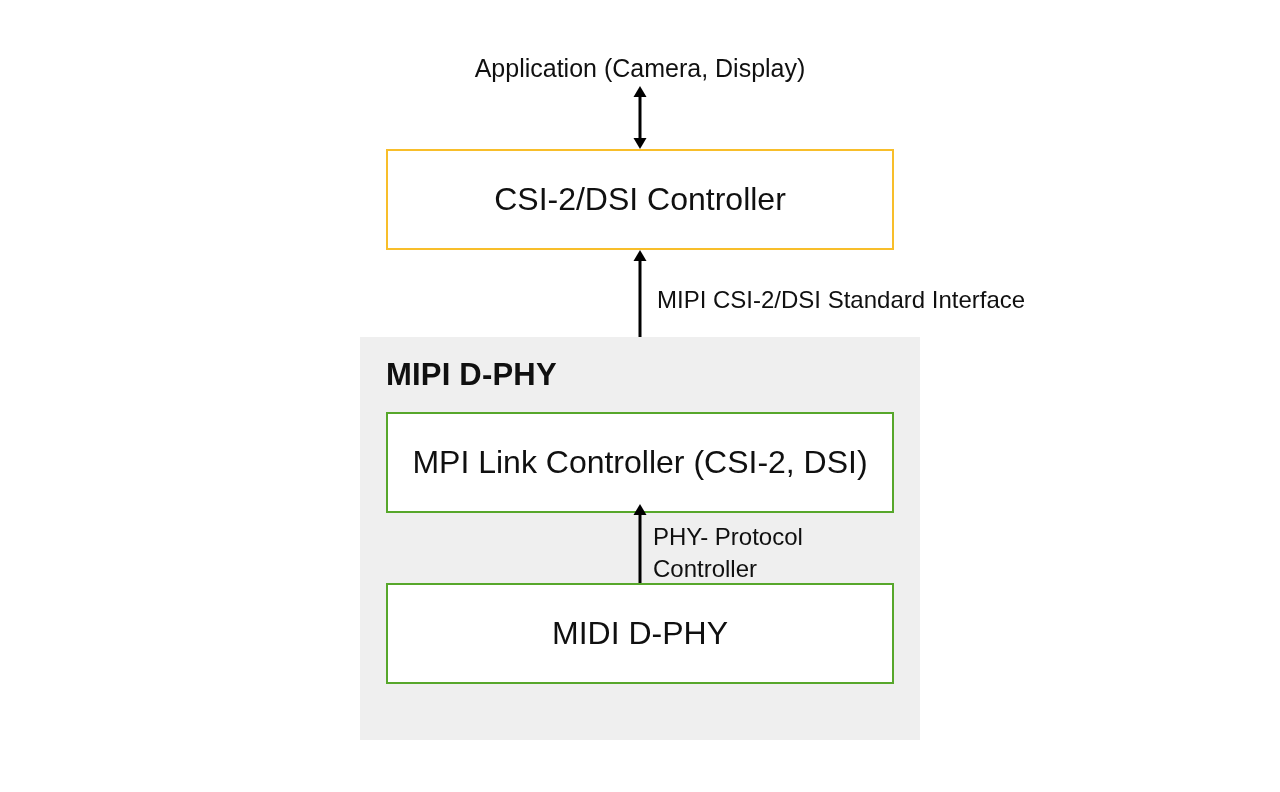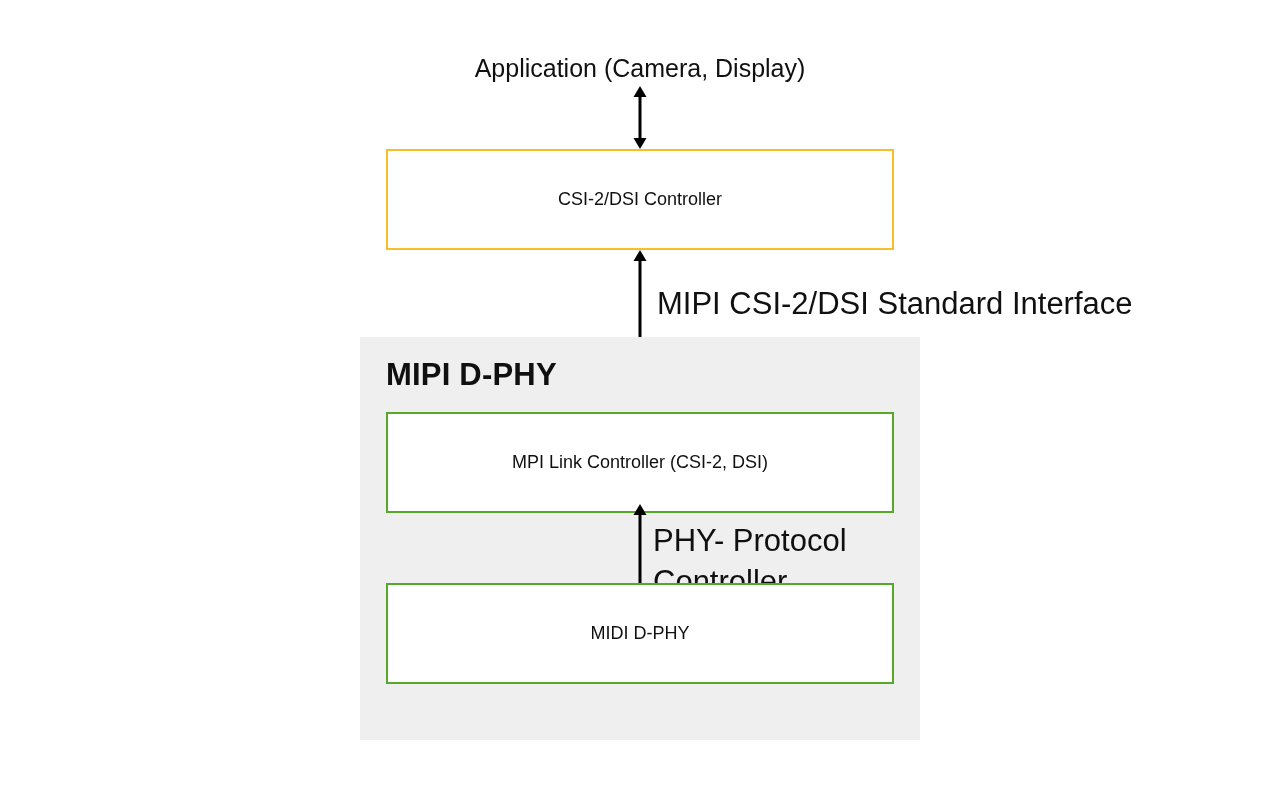--- a/index.html
+++ b/index.html
@@ -16,21 +16,21 @@
     position: relative;
     width: 1280px;
     height: 792px;
     background: #ffffff;
     overflow: hidden;
   }
 
   
   .label {
     position: absolute;
-    font-size: 31px;
+    font-size: 24px;
     line-height: 1.32;
     color: #101010;
     white-space: nowrap;
   }
   .label.center {
     text-align: center;
   }
   .label.wrap {
     white-space: normal;
   }
@@ -46,21 +46,21 @@
   
   .box {
     position: absolute;
     box-sizing: border-box;
     background: #ffffff;
     display: flex;
     align-items: center;
     justify-content: center;
   }
   .box .box-label {
-    font-size: 18px;
+    font-size: 32px;
     color: #101010;
     text-align: left;
     line-height: 1.3;
   }
   .box.orange {
     border: 2px solid #f8be2a;
   }
   .box.green {
     border: 2px solid #57a72b;
   }

